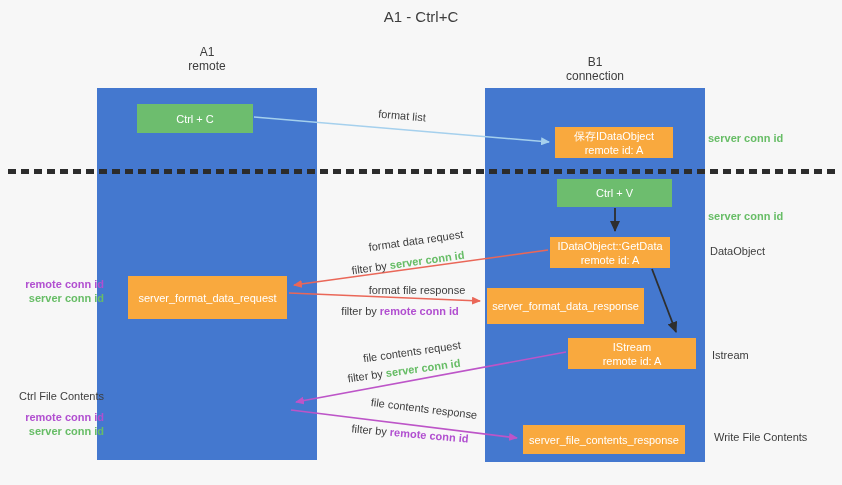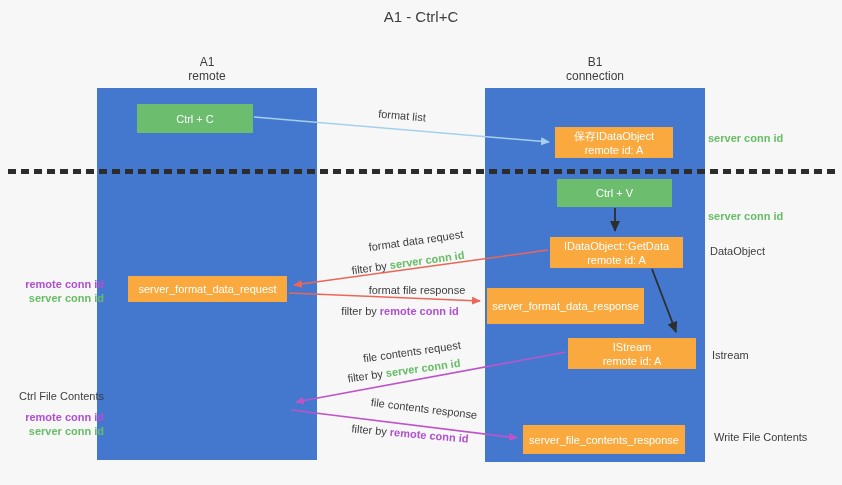--- a/index.html
+++ b/index.html
@@ -68,21 +68,21 @@
 </style>
 </head>
 <body>
 
 <div class="stage">
 
   <div class="abs title">
     <div>A1 - Ctrl+C</div>
   </div>
 
-  <div class="abs col-header" style="left:97px;top:55px;width:220px;">
+  <div class="abs col-header" style="left:97px;top:45px;width:220px;">
     <div>A1</div>
     <div>remote</div>
   </div>
   <div class="abs col-header" style="left:485px;top:55px;width:220px;">
     <div>B1</div>
     <div>connection</div>
   </div>
 
   <div class="abs lane" style="left:97px;top:88px;width:220px;height:372px;"></div>
   <div class="abs lane" style="left:485px;top:88px;width:220px;height:374px;"></div>
@@ -116,25 +116,25 @@
   <div class="abs node green one" style="left:137px;top:104px;width:116px;height:29px;">
     <span>Ctrl + C</span>
   </div>
   <div class="abs node orange two" style="left:555px;top:127px;width:118px;height:31px;">
     <div>保存IDataObject</div>
     <div>remote id: A</div>
   </div>
   <div class="abs node green one" style="left:557px;top:179px;width:115px;height:28px;">
     <span>Ctrl + V</span>
   </div>
-  <div class="abs node orange two" style="left:550px;top:237px;width:133px;height:31px;">
+  <div class="abs node orange two" style="left:550px;top:237px;width:120px;height:31px;">
     <div>IDataObject::GetData</div>
     <div>remote id: A</div>
   </div>
-  <div class="abs node orange one" style="left:128px;top:276px;width:159px;height:26px;">
+  <div class="abs node orange one" style="left:128px;top:276px;width:159px;height:43px;">
     <span>server_format_data_request</span>
   </div>
   <div class="abs node orange one" style="left:487px;top:288px;width:157px;height:36px;">
     <span>server_format_data_response</span>
   </div>
   <div class="abs node orange two" style="left:568px;top:338px;width:128px;height:31px;">
     <div>IStream</div>
     <div>remote id: A</div>
   </div>
   <div class="abs node orange one" style="left:523px;top:425px;width:162px;height:29px;">

